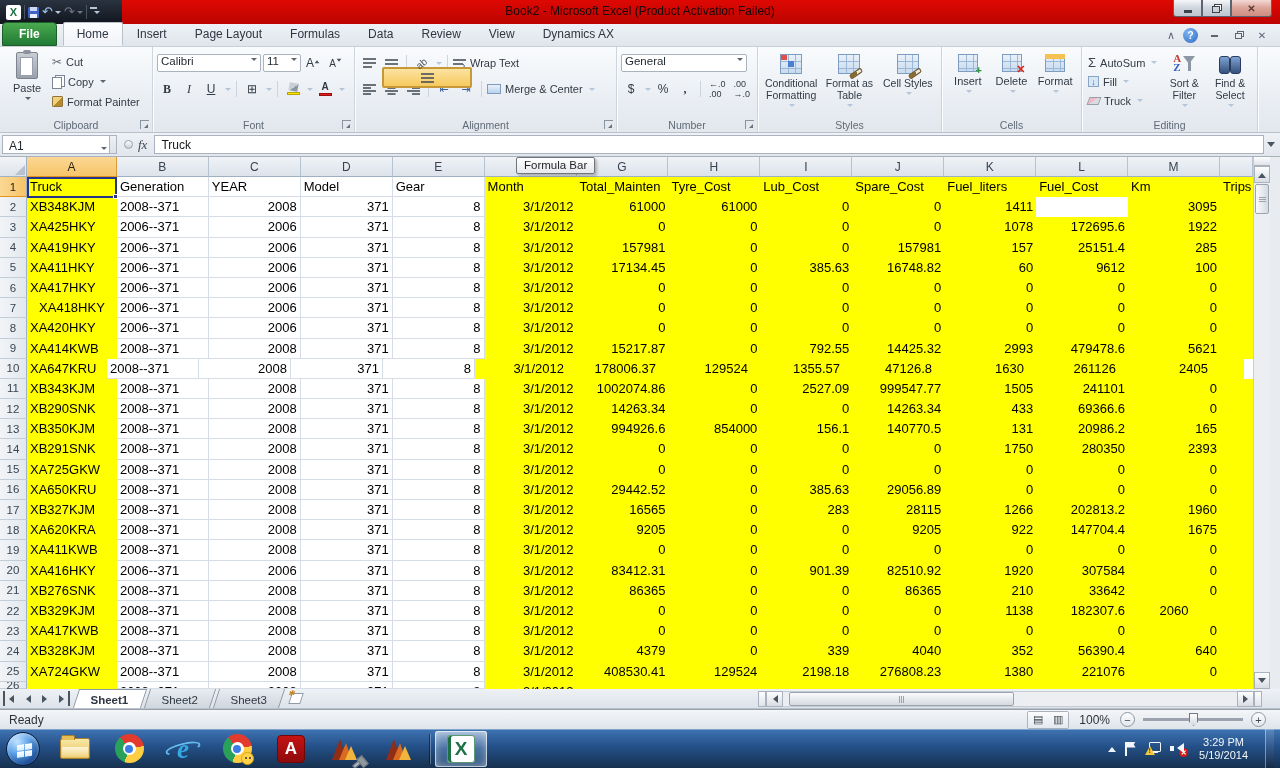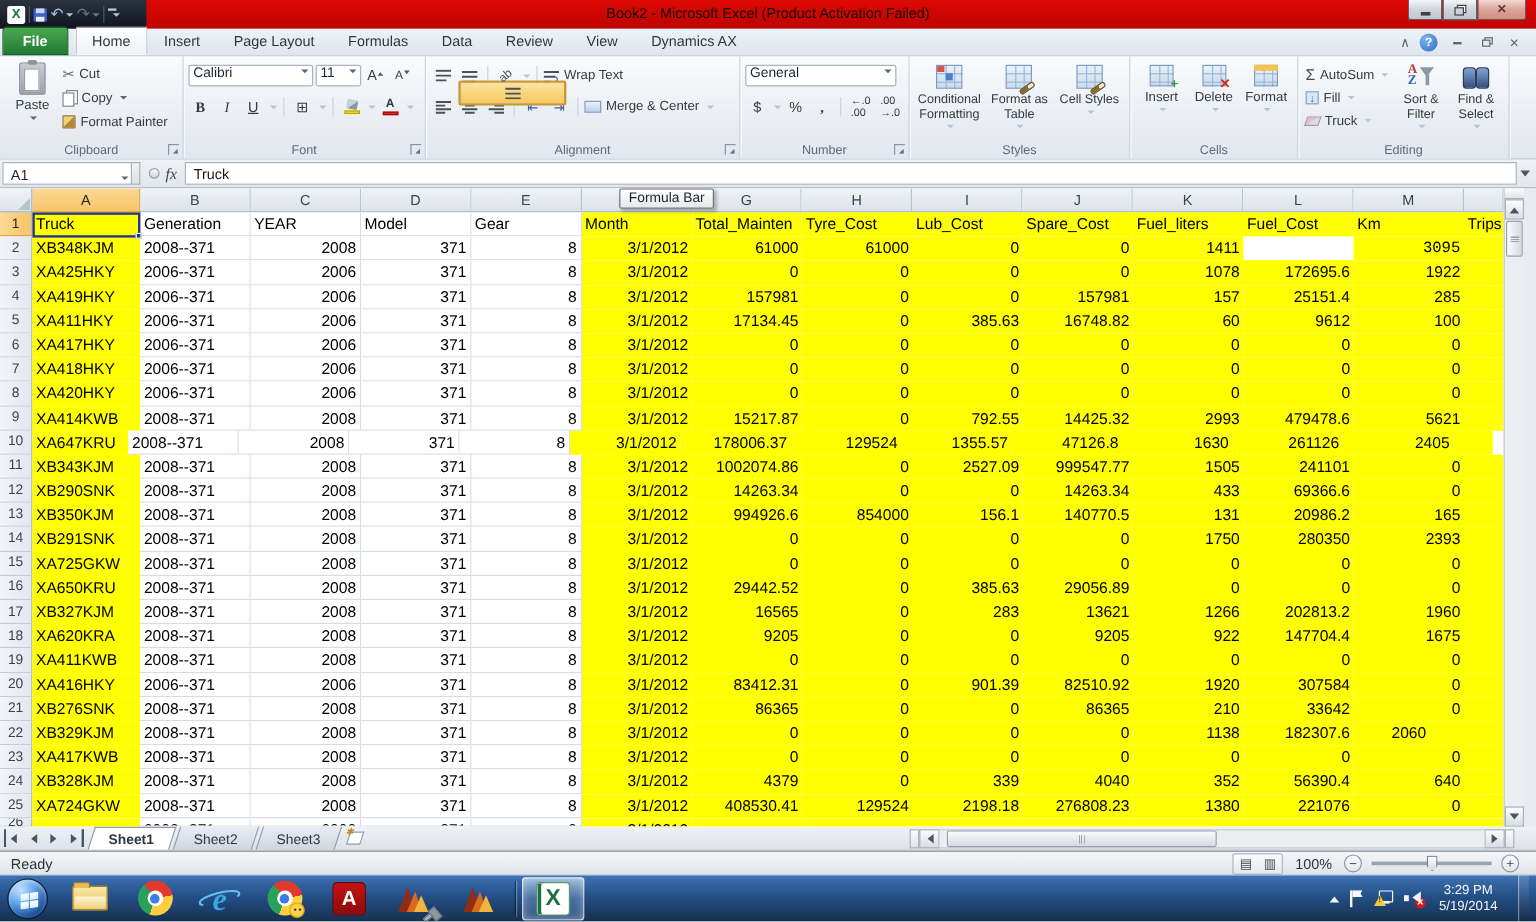--- a/index.html
+++ b/index.html
@@ -625,21 +625,21 @@
           <div class="cell w r" style="width: 92px;">2008</div>
           <div class="cell w r" style="width: 92px;">371</div>
           <div class="cell w r" style="width: 92px;">8</div>
           <div class="cell y r" style="width: 92px;">3/1/2012</div>
           <div class="cell y r" style="width: 92px;">61000</div>
           <div class="cell y r" style="width: 92px;">61000</div>
           <div class="cell y r" style="width: 92px;">0</div>
           <div class="cell y r" style="width: 92px;">0</div>
           <div class="cell y r" style="width: 92px;">1411</div>
           <div class="cell y r" style="width: 92px; margin-top: 20px;">226042.2</div>
-          <div class="cell y r" style="width: 92px; font-family: Liberation Mono, monospace;">3095</div>
+          <div class="cell y r" style="width: 92px;">3095</div>
           <div class="cell y r" style="width: 33px;"></div>
         </div>
         <div class="row">
           <div class="rh">3</div>
           <div class="cell y l" style="width: 90px;">XA425HKY</div>
           <div class="cell w l" style="width: 92px;">2006--371</div>
           <div class="cell w r" style="width: 92px;">2006</div>
           <div class="cell w r" style="width: 92px;">371</div>
           <div class="cell w r" style="width: 92px;">8</div>
           <div class="cell y r" style="width: 92px;">3/1/2012</div>
@@ -698,21 +698,21 @@
           <div class="cell y r" style="width: 92px;">0</div>
           <div class="cell y r" style="width: 92px;">0</div>
           <div class="cell y r" style="width: 92px;">0</div>
           <div class="cell y r" style="width: 92px;">0</div>
           <div class="cell y r" style="width: 92px;">0</div>
           <div class="cell y r" style="width: 92px;">0</div>
           <div class="cell y r" style="width: 33px;"></div>
         </div>
         <div class="row">
           <div class="rh">7</div>
-          <div class="cell y l" style="width: 90px;">XA418HKY</div>
+          <div class="cell y l" style="width: 90px; text-align: center;">XA418HKY</div>
           <div class="cell w l" style="width: 92px;">2006--371</div>
           <div class="cell w r" style="width: 92px;">2006</div>
           <div class="cell w r" style="width: 92px;">371</div>
           <div class="cell w r" style="width: 92px;">8</div>
           <div class="cell y r" style="width: 92px;">3/1/2012</div>
           <div class="cell y r" style="width: 92px;">0</div>
           <div class="cell y r" style="width: 92px;">0</div>
           <div class="cell y r" style="width: 92px;">0</div>
           <div class="cell y r" style="width: 92px;">0</div>
           <div class="cell y r" style="width: 92px;">0</div>
@@ -877,21 +877,21 @@
           <div class="rh">17</div>
           <div class="cell y l" style="width: 90px;">XB327KJM</div>
           <div class="cell w l" style="width: 92px;">2008--371</div>
           <div class="cell w r" style="width: 92px;">2008</div>
           <div class="cell w r" style="width: 92px;">371</div>
           <div class="cell w r" style="width: 92px;">8</div>
           <div class="cell y r" style="width: 92px;">3/1/2012</div>
           <div class="cell y r" style="width: 92px;">16565</div>
           <div class="cell y r" style="width: 92px;">0</div>
           <div class="cell y r" style="width: 92px;">283</div>
-          <div class="cell y r" style="width: 92px;">13621</div>
+          <div class="cell y r" style="width: 92px;">28115</div>
           <div class="cell y r" style="width: 92px;">1266</div>
           <div class="cell y r" style="width: 92px;">202813.2</div>
           <div class="cell y r" style="width: 92px;">1960</div>
           <div class="cell y r" style="width: 33px;"></div>
         </div>
         <div class="row">
           <div class="rh">18</div>
           <div class="cell y l" style="width: 90px;">XA620KRA</div>
           <div class="cell w l" style="width: 92px;">2008--371</div>
           <div class="cell w r" style="width: 92px;">2008</div>

